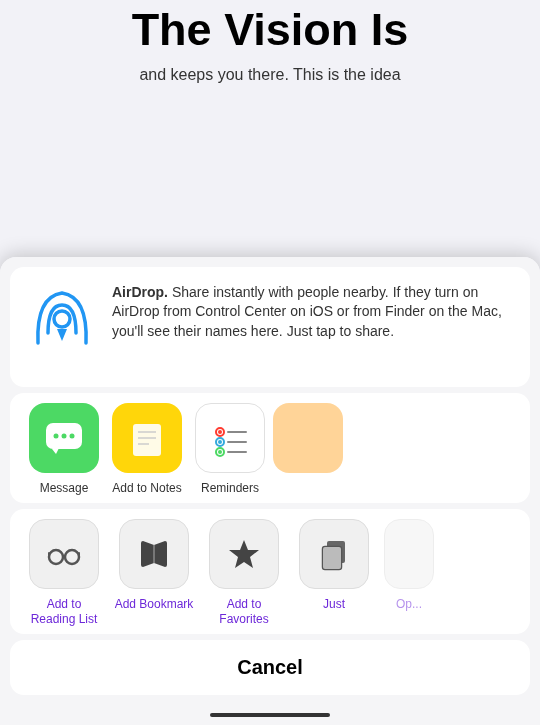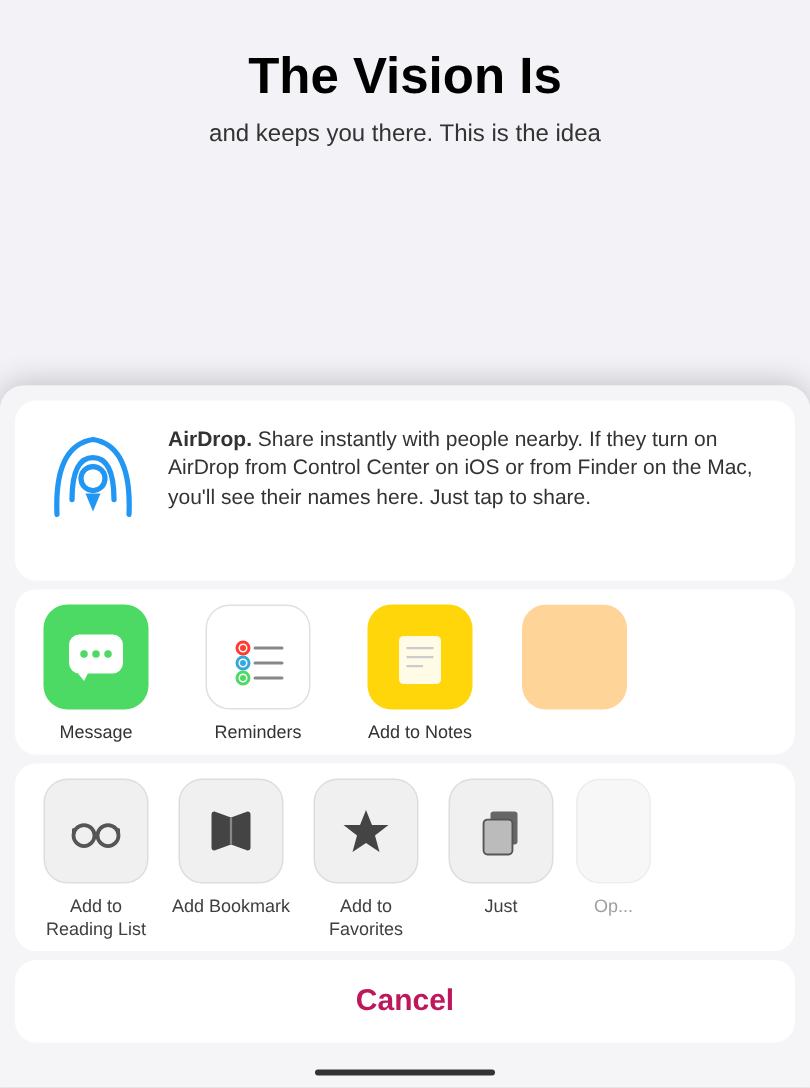--- a/index.html
+++ b/index.html
@@ -18,24 +18,24 @@
       position: absolute;
       top: 0; left: 0; right: 0; bottom: 0;
       background: #f2f2f7;
       display: flex;
       flex-direction: column;
       align-items: center;
       justify-content: flex-start;
     }
 
     .page-title {
-      font-size: 34px;
+      font-size: 45px;
       font-weight: 700;
       color: #000;
-      padding: 32px 20px 0;
+      padding: 4px 20px 0;
       text-align: center;
     }
 
     .page-body {
       font-size: 16px;
       color: #333;
       padding: 10px 20px;
     }
 
     
@@ -95,21 +95,21 @@
     .airdrop-section-content .bold {
       font-weight: 700;
     }
 
     
     .app-row {
       display: flex;
       flex-direction: row;
       overflow-x: hidden;
       padding: 10px 14px 8px;
-      gap: 28px;
+      gap: 3px;
       background: #fff;
       margin: 0 10px 6px;
       border-radius: 14px;
     }
 
     .app-item {
       display: flex;
       flex-direction: column;
       align-items: center;
       gap: 8px;
@@ -166,35 +166,35 @@
       border-radius: 16px;
       background: #f0f0f0;
       display: flex;
       align-items: center;
       justify-content: center;
       border: 1px solid #ddd;
     }
 
     .action-label {
       font-size: 12px;
-      color: #404040;
+      color: #6d28d9;
       text-align: center;
       line-height: 1.2;
     }
 
     
     .cancel-btn {
       background: #fff;
       margin: 0 10px 10px;
       border-radius: 14px;
       padding: 16px;
       cursor: pointer;
       font-size: 20px;
       font-weight: 600;
-      color: #be185d;
+      color: #000000;
       border: none;
       width: calc(100% - 20px);
     }
 
     
     .home-indicator {
       height: 20px;
       display: flex;
       align-items: center;
       justify-content: center;
@@ -248,51 +248,51 @@
             <polygon points="10,33 18,30 14,38" fill="white"></polygon>
 
             <circle cx="14" cy="20" r="2.5" fill="#4cd964"></circle>
             <circle cx="22" cy="20" r="2.5" fill="#4cd964"></circle>
             <circle cx="30" cy="20" r="2.5" fill="#4cd964"></circle>
           </svg>
         </div>
         <span class="app-label">Message</span>
       </div>
 
+
+      <div class="app-item">
+        <div class="app-icon notes">
+          <svg width="44" height="44" viewBox="0 0 44 44">
+
+            <rect x="8" y="8" width="28" height="32" rx="3" fill="white" opacity="0.9"></rect>
+            <line x1="13" y1="16" x2="31" y2="16" stroke="#ccc" stroke-width="1.5"></line>
+            <line x1="13" y1="22" x2="31" y2="22" stroke="#ccc" stroke-width="1.5"></line>
+            <line x1="13" y1="28" x2="24" y2="28" stroke="#ccc" stroke-width="1.5"></line>
+          </svg>
+        </div>
+        <span class="app-label">Add to Notes</span>
+      </div>
 
       <div class="app-item">
         <div class="app-icon reminders">
           <svg width="44" height="44" viewBox="0 0 44 44">
             <circle cx="12" cy="16" r="4" fill="none" stroke="#ff3b30" stroke-width="2"></circle>
             <circle cx="12" cy="16" r="2" fill="#ff3b30"></circle>
             <line x1="20" y1="16" x2="38" y2="16" stroke="#888" stroke-width="2" stroke-linecap="round"></line>
             <circle cx="12" cy="26" r="4" fill="none" stroke="#34aadc" stroke-width="2"></circle>
             <circle cx="12" cy="26" r="2" fill="#34aadc"></circle>
             <line x1="20" y1="26" x2="38" y2="26" stroke="#888" stroke-width="2" stroke-linecap="round"></line>
             <circle cx="12" cy="36" r="4" fill="none" stroke="#4cd964" stroke-width="2"></circle>
             <circle cx="12" cy="36" r="2" fill="#4cd964"></circle>
             <line x1="20" y1="36" x2="38" y2="36" stroke="#888" stroke-width="2" stroke-linecap="round"></line>
           </svg>
         </div>
         <span class="app-label">Reminders</span>
       </div>
 
-      <div class="app-item">
-        <div class="app-icon notes">
-          <svg width="44" height="44" viewBox="0 0 44 44">
-
-            <rect x="8" y="8" width="28" height="32" rx="3" fill="white" opacity="0.9"></rect>
-            <line x1="13" y1="16" x2="31" y2="16" stroke="#ccc" stroke-width="1.5"></line>
-            <line x1="13" y1="22" x2="31" y2="22" stroke="#ccc" stroke-width="1.5"></line>
-            <line x1="13" y1="28" x2="24" y2="28" stroke="#ccc" stroke-width="1.5"></line>
-          </svg>
-        </div>
-        <span class="app-label">Add to Notes</span>
-      </div>
-
       <div class="app-item" style="opacity:0.4;min-width:40px;overflow:hidden;">
         <div class="app-icon" style="background:#ff9500;border-radius:16px;width:70px;height:70px;"></div>
       </div>
     </div>
 
     
     <div class="actions-row">
 
       <div class="action-item">
         <div class="action-icon">

